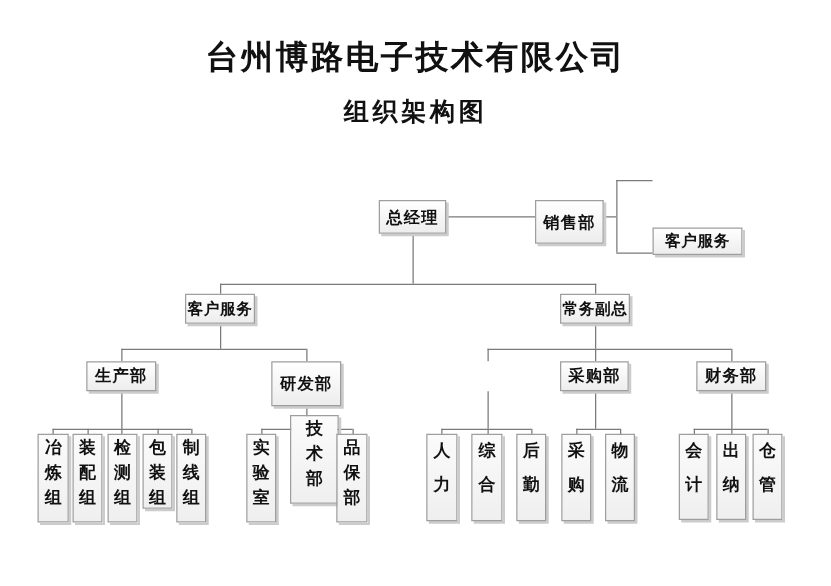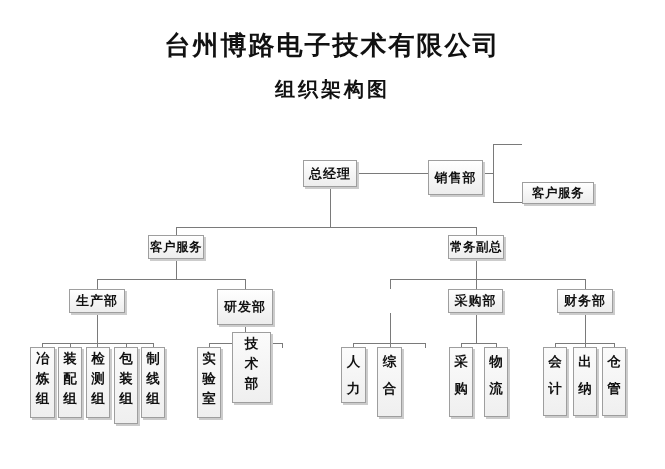--- a/index.html
+++ b/index.html
@@ -141,39 +141,45 @@
 
   <div class="leaf l3" style="left:30px;top:347px;width:25px;height:71px">
       <span>冶炼组</span>
     </div>
   <div class="leaf l3" style="left:58px;top:347px;width:24px;height:71px">
       <span>装配组</span>
     </div>
   <div class="leaf l3" style="left:86px;top:347px;width:24px;height:71px">
       <span>检测组</span>
     </div>
-  <div class="leaf l3" style="left:114px;top:347px;width:24px;height:77px">
+  <div class="leaf l3" style="left:114px;top:347px;width:24px;height:60px">
       <span>包装组</span>
     </div>
   <div class="leaf l3" style="left:141px;top:347px;width:24px;height:71px">
       <span>制线组</span>
     </div>
 
   <div class="leaf l3" style="left:197px;top:347px;width:24px;height:71px">
       <span>实验室</span>
     </div>
   <div class="leaf l3" style="left:232px;top:332px;width:39px;height:71px">
       <span>技术部</span>
     </div>
+  <div class="leaf l3" style="left:269px;top:347px;width:25px;height:71px">
+      <span>品保部</span>
+    </div>
 
-  <div class="leaf l2" style="left:341px;top:347px;width:25px;height:56px">
+  <div class="leaf l2" style="left:341px;top:347px;width:25px;height:70px">
       <span>人力</span>
     </div>
   <div class="leaf l2" style="left:377px;top:347px;width:25px;height:70px">
       <span>综合</span>
+    </div>
+  <div class="leaf l2" style="left:413px;top:347px;width:24px;height:70px">
+      <span>后勤</span>
     </div>
 
   <div class="leaf l2" style="left:449px;top:347px;width:24px;height:70px">
       <span>采购</span>
     </div>
   <div class="leaf l2" style="left:484px;top:347px;width:24px;height:70px">
       <span>物流</span>
     </div>
 
   <div class="leaf l2" style="left:543px;top:347px;width:24px;height:69px">

